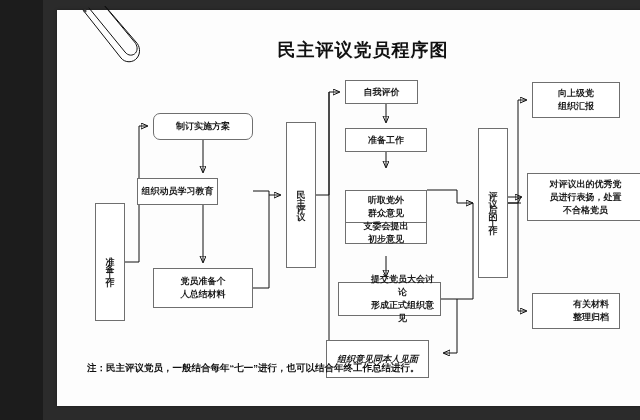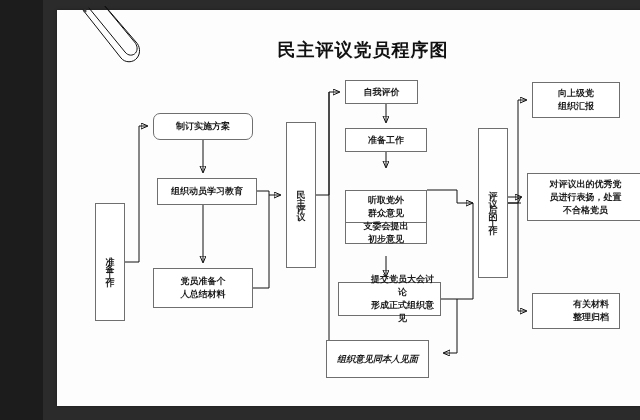--- a/index.html
+++ b/index.html
@@ -176,21 +176,21 @@
       <polyline points="461,193 461,301 469,301" marker-end="url(#ah)"></polyline>
     </svg>
 
     <div id="nodes">
         <div class="node vert" style="left: 38px; top: 193px; width: 30px; height: 118px;">
           <span>准备工作</span>
         </div>
         <div class="node" style="left: 96px; top: 103px; width: 100px; height: 27px; border-radius: 7px;">
           <span>制订实施方案</span>
         </div>
-        <div class="node" style="left: 100px; top: 168px; width: 100px; height: 27px;">
+        <div class="node" style="left: 80px; top: 168px; width: 81px; height: 27px;">
           <span>组织动员学习教育</span>
         </div>
         <div class="node" style="left: 96px; top: 258px; width: 100px; height: 40px;">
           <span>党员准备个<br>人总结材料</span>
         </div>
         <div class="node vert" style="left: 229px; top: 112px; width: 30px; height: 146px;">
           <span>民主评议</span>
         </div>
         <div class="node" style="left: 288px; top: 70px; width: 73px; height: 24px;">
           <span>自我评价</span>
@@ -217,16 +217,17 @@
           <span>向上级党<br>组织汇报</span>
         </div>
         <div class="node" style="left: 470px; top: 163px; width: 117px; height: 48px;">
           <span>对评议出的优秀党<br>员进行表扬，处置<br>不合格党员</span>
         </div>
         <div class="node" style="left: 475px; top: 283px; width: 88px; height: 36px; padding-left: 32px;">
           <span>有关材料<br>整理归档</span>
         </div>
       </div>
 
+    <div id="note">注：民主评议党员，一般结合每年“七一”进行，也可以结合年终工作总结进行。</div>
 
     <div id="fold"></div>
   </div>
 </div>
 
 </body></html>

